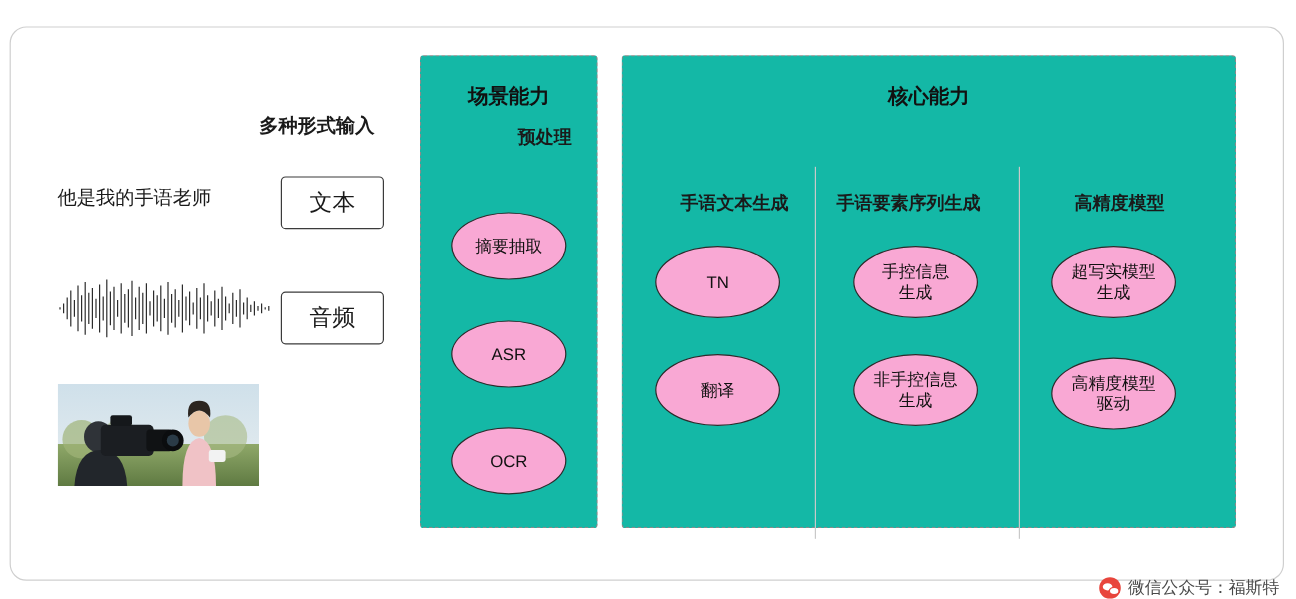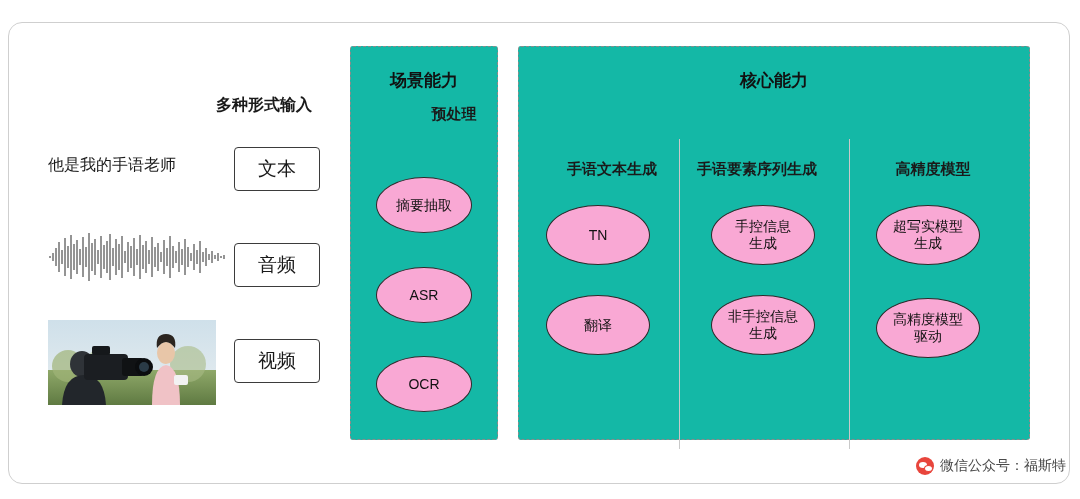--- a/index.html
+++ b/index.html
@@ -157,21 +157,21 @@
     color: #111;
     box-sizing: border-box;
   }
   .e-scene { width: 96px; height: 56px; left: 376px; }
   .e-core  { width: 104px; height: 60px; }
 
   
   .watermark {
     position: absolute;
     right: 14px;
-    bottom: 24px;
+    bottom: 0;
     display: flex;
     align-items: center;
     gap: 6px;
     color: #4a4a4a;
     font-size: 14px;
   }
   .wm-icon {
     width: 18px;
     height: 18px;
     border-radius: 50%;
@@ -305,21 +305,20 @@
         <rect x="36" y="34" width="44" height="26" rx="4" fill="#1b1e22"></rect>
         <rect x="74" y="38" width="22" height="18" rx="3" fill="#101214"></rect>
         <circle cx="96" cy="47" r="9" fill="#0b0d0f"></circle>
         <circle cx="96" cy="47" r="5" fill="#2a3b47"></circle>
         <rect x="44" y="26" width="18" height="9" rx="2" fill="#15181b"></rect>
       </svg>
     </div>
 
     <div class="label-box lb-text">文本</div>
     <div class="label-box lb-audio">音频</div>
-    <div class="label-box lb-video">视频</div>
   </div>
 
   <div class="panel panel-scene">
     <div class="panel-title">场景能力</div>
   </div>
 
   <div class="col-title" style="left:350px; top:105px; width:148px;margin-left:30px;">预处理</div>
 
   <div class="ellipse e-scene" style="top:177px;">摘要抽取</div>
   <div class="ellipse e-scene" style="top:267px;">ASR</div>

